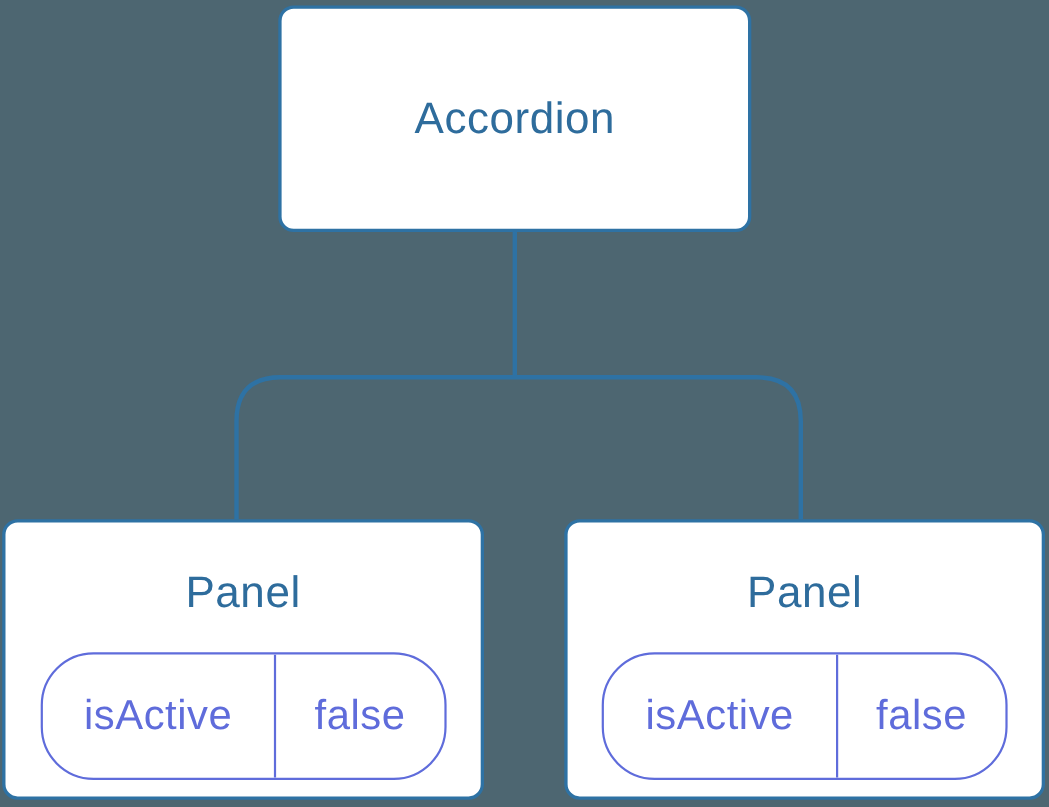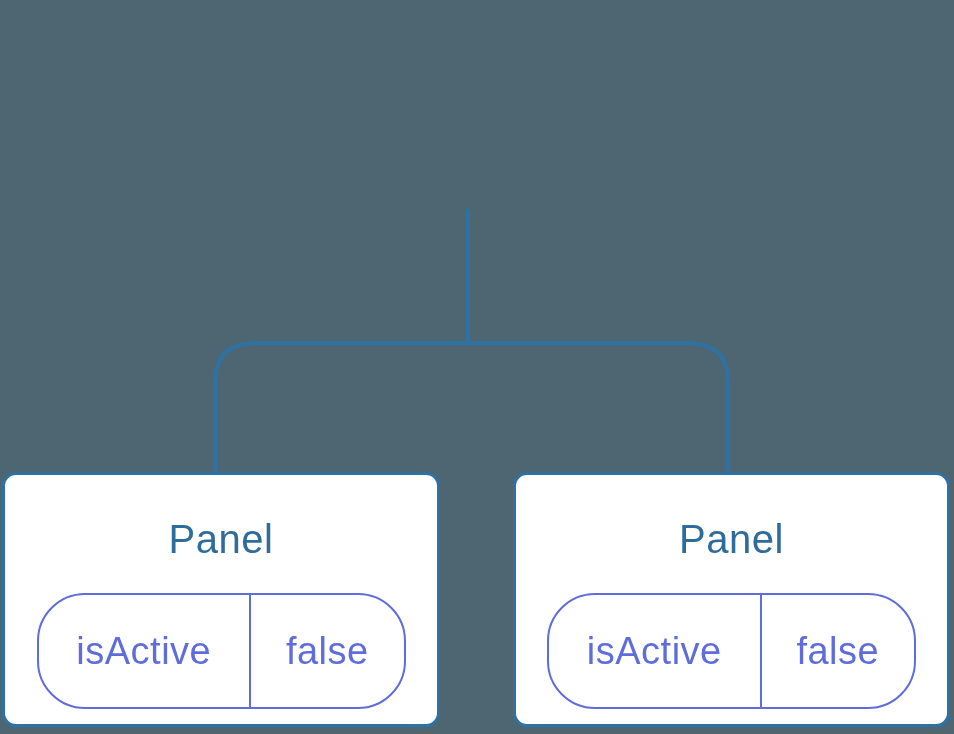--- a/index.html
+++ b/index.html
@@ -98,20 +98,23 @@
 </head>
 <body>
 
 <div class="stage">
 
   <svg class="connector-layer" viewBox="0 0 954 734" xmlns="http://www.w3.org/2000/svg" aria-hidden="true">
     <path d="M 468 209 L 468 343" fill="none" stroke="#2E72A4" stroke-width="4"></path>
     <path d="M 215 472 L 215 383 Q 215 343 255 343 L 688 343 Q 728 343 728 383 L 728 472" fill="none" stroke="#2E72A4" stroke-width="4"></path>
   </svg>
 
+  <div class="node node-root">
+    <div class="node-label">Accordion</div>
+  </div>
 
   <div class="node node-panel-left">
     <div class="node-label">Panel</div>
     <div class="state-pill">
       <div class="pill-cell pill-key">isActive</div>
       <div class="pill-cell pill-value">false</div>
     </div>
   </div>
 
   <div class="node node-panel-right">

